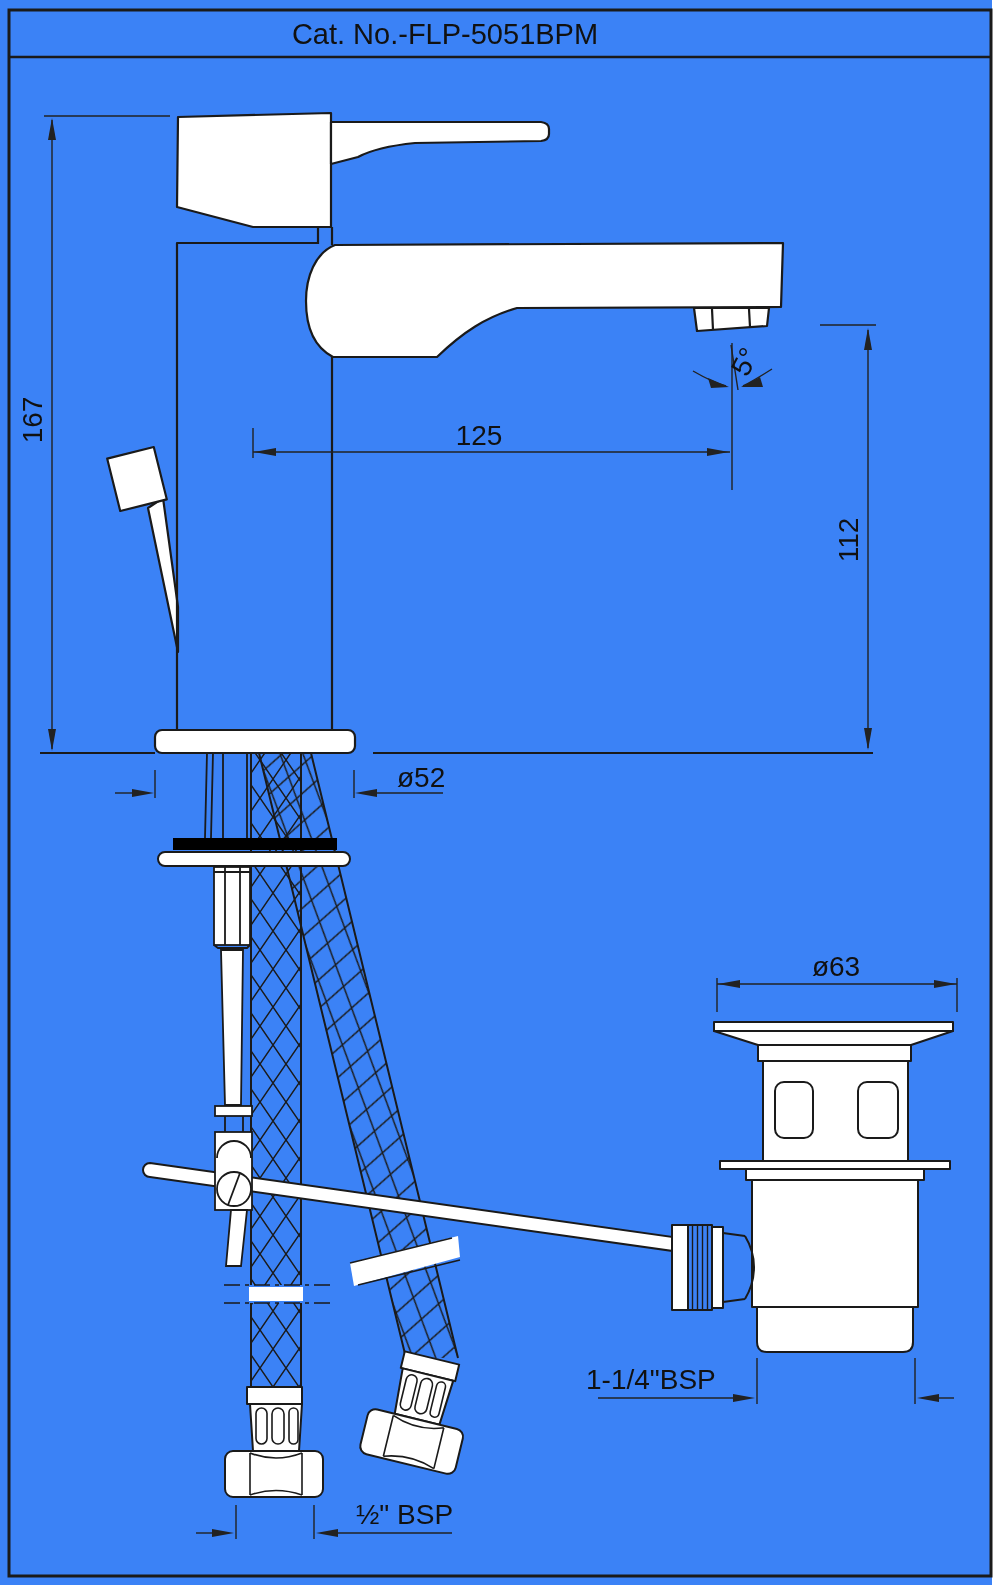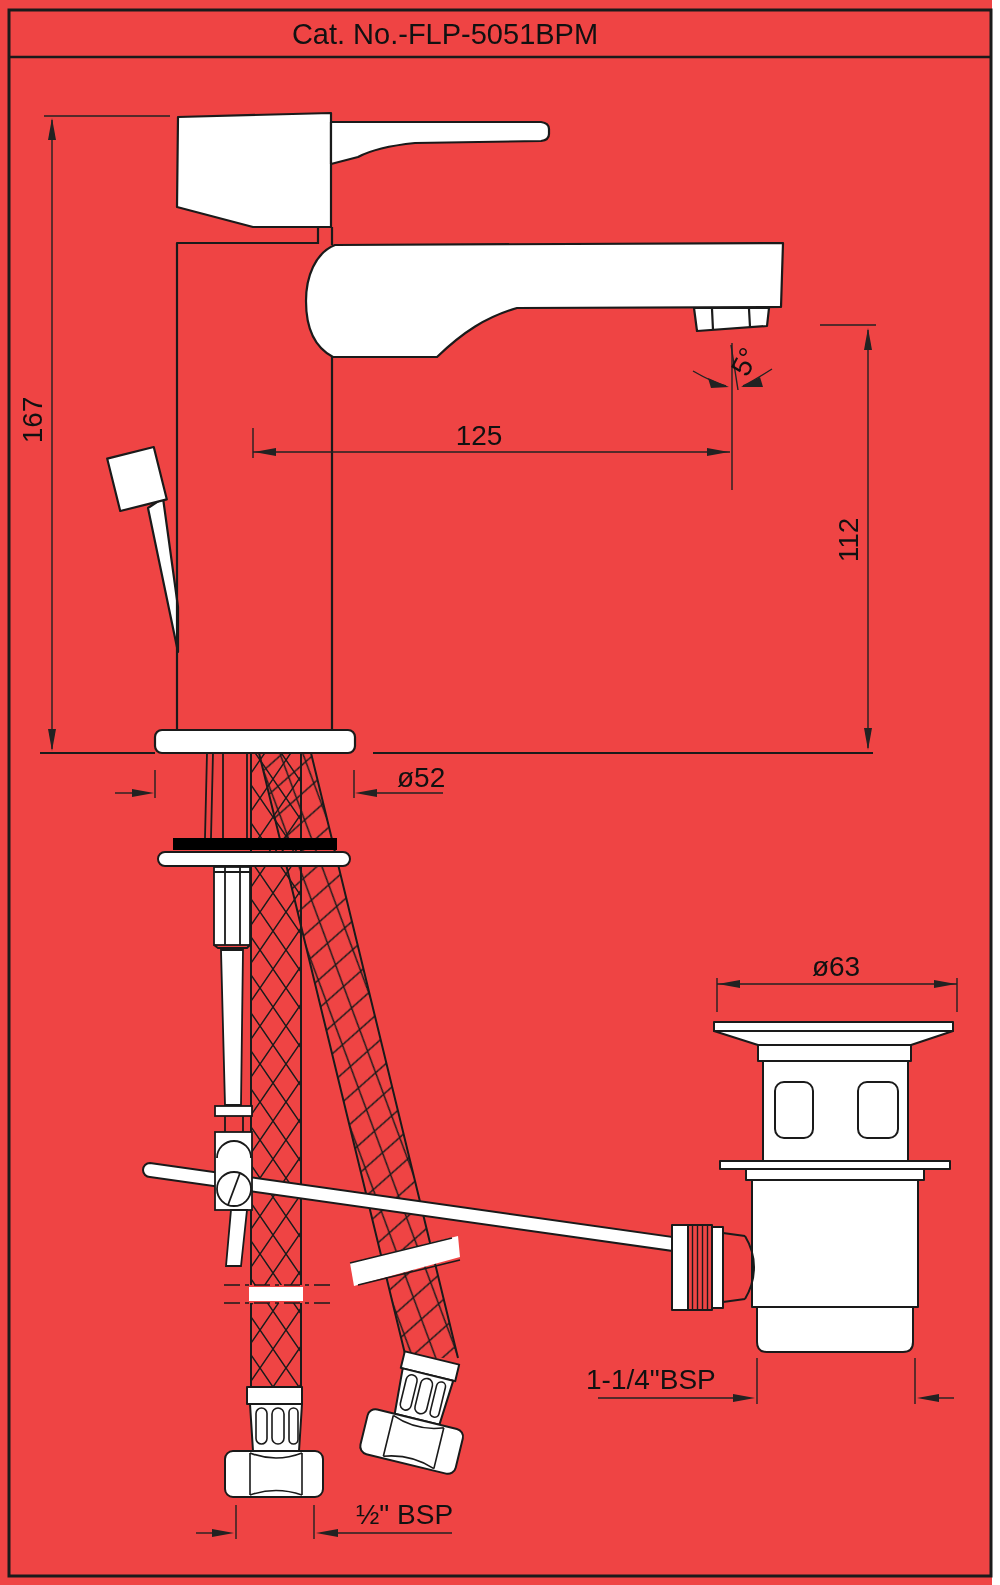--- a/index.html
+++ b/index.html
@@ -1,16 +1,16 @@
 <!DOCTYPE html>
 <html><head>
 <meta charset="utf-8">
 <style>
   html,body{margin:0;padding:0;background:#fff;}
-  .page{position:relative;width:992px;height:1585px;background:#ef4444;
+  .page{position:relative;width:992px;height:1585px;background:#3b82f6;
         font-family:"Liberation Sans", sans-serif;}
   svg{position:absolute;left:0;top:0;}
   svg text{font-family:"Liberation Sans", sans-serif;fill:#111;}
   .title-text{font-size:29px;}
   .dim-text{font-size:28px;}
 </style>
 </head>
 <body>
 
 <div class="page">

